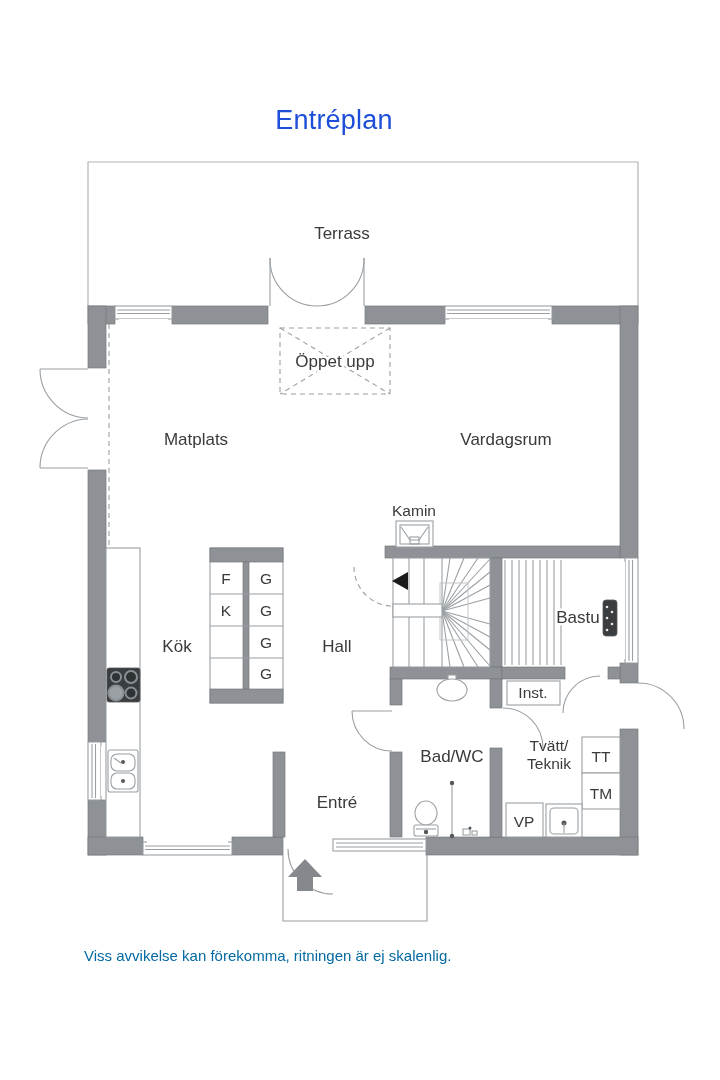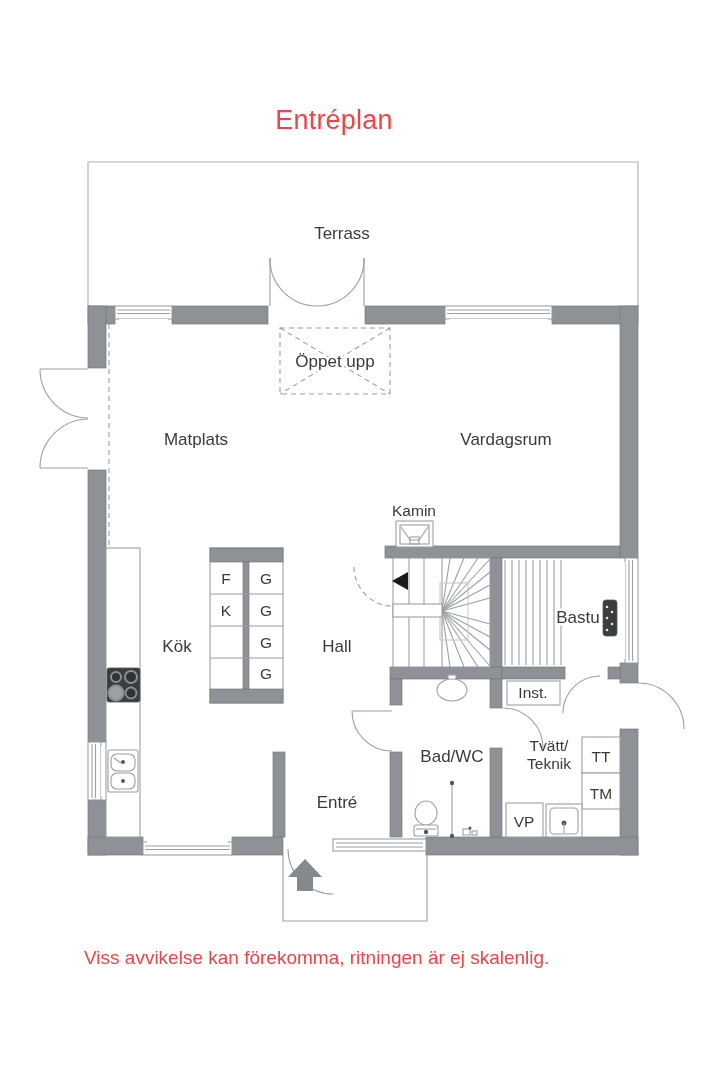--- a/index.html
+++ b/index.html
@@ -2,22 +2,22 @@
 <html style="--wall: #8e9296; --wall-edge: #75797d; --line: #9aa0a4; --text: #3a3a3a; --dark: #3a3d40;"><head>
 <meta charset="utf-8">
 <style>
   :root{
     --wall:#8e9296; --wall-edge:#75797d; --line:#9aa0a4; --text:#3a3a3a; --dark:#3a3d40;
   }
   html,body{margin:0;padding:0;background:#f7f7f7;}
   .page{position:relative;width:720px;height:1080px;background:#ffffff;overflow:hidden;
         font-family:"Liberation Sans",sans-serif;}
   .title{position:absolute;top:105px;left:0;width:668px;text-align:center;
-         font-size:27px;font-weight:500;color:#ef4444;letter-spacing:.2px;}
-  .footer{position:absolute;top:947px;left:84px;font-size:19px;color:#ef4444;text-align:right;}
+         font-size:27px;font-weight:500;color:#1d4ed8;letter-spacing:.2px;}
+  .footer{position:absolute;top:947px;left:84px;font-size:15px;color:#0369a1;text-align:right;}
   svg{position:absolute;top:0;left:0;}
   .wall{fill:var(--wall);stroke:var(--wall-edge);stroke-width:.7;}
   .thin{fill:none;stroke:var(--line);stroke-width:1.1;}
   .thinw{fill:#fff;stroke:var(--line);stroke-width:1.1;}
   .ter{fill:none;stroke:#b0b4b8;stroke-width:1.2;}
   .dash{fill:none;stroke:var(--line);stroke-width:1.1;stroke-dasharray:5 4;}
   .lbl{font-family:"Liberation Sans",sans-serif;font-size:17px;fill:var(--text);text-anchor:middle;}
   .sm{font-size:15.5px;}
   .halo{stroke:#fff;stroke-width:5px;paint-order:stroke;stroke-linejoin:round;}
   .dark{fill:var(--dark);stroke:#55585b;stroke-width:.8;}

